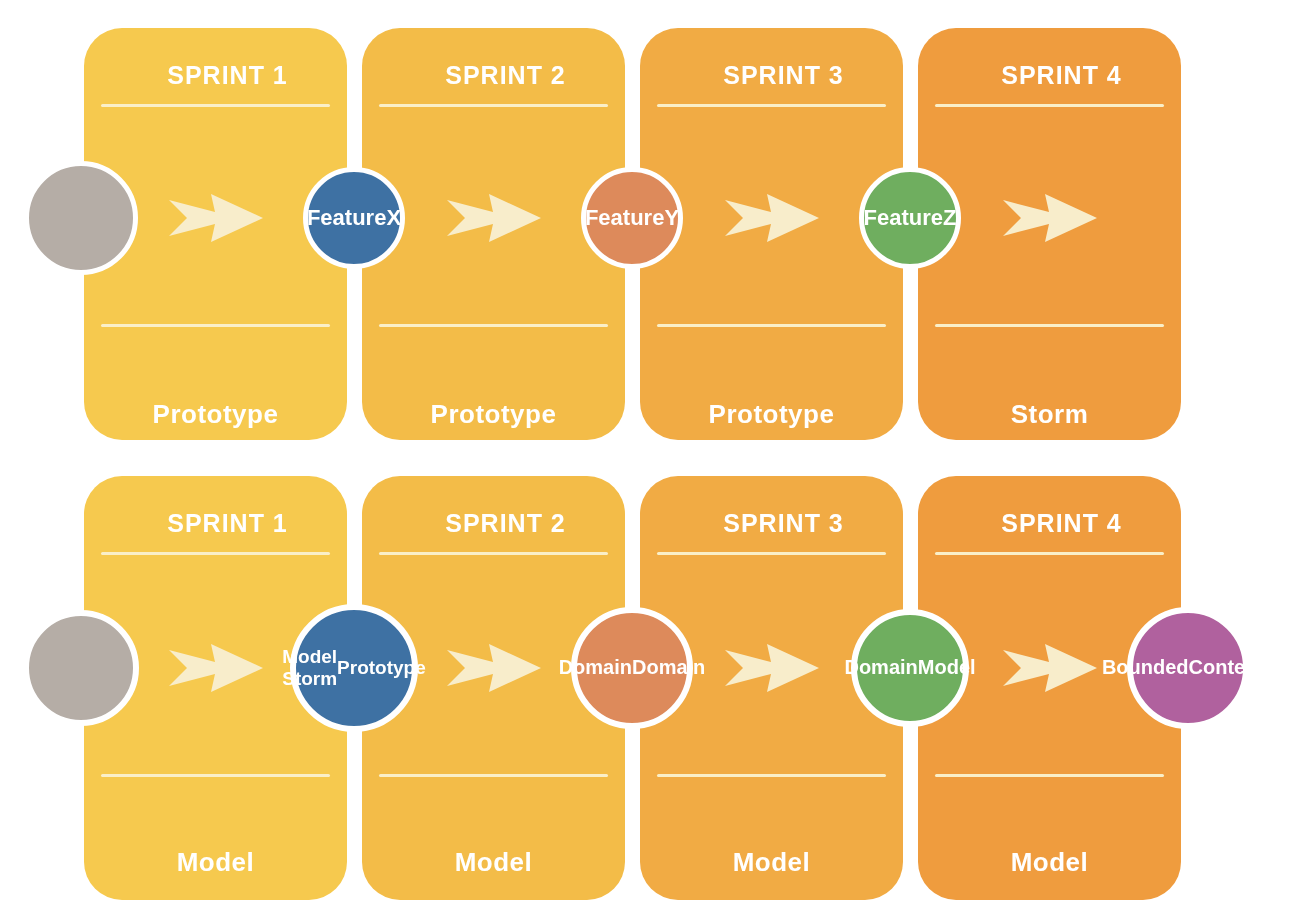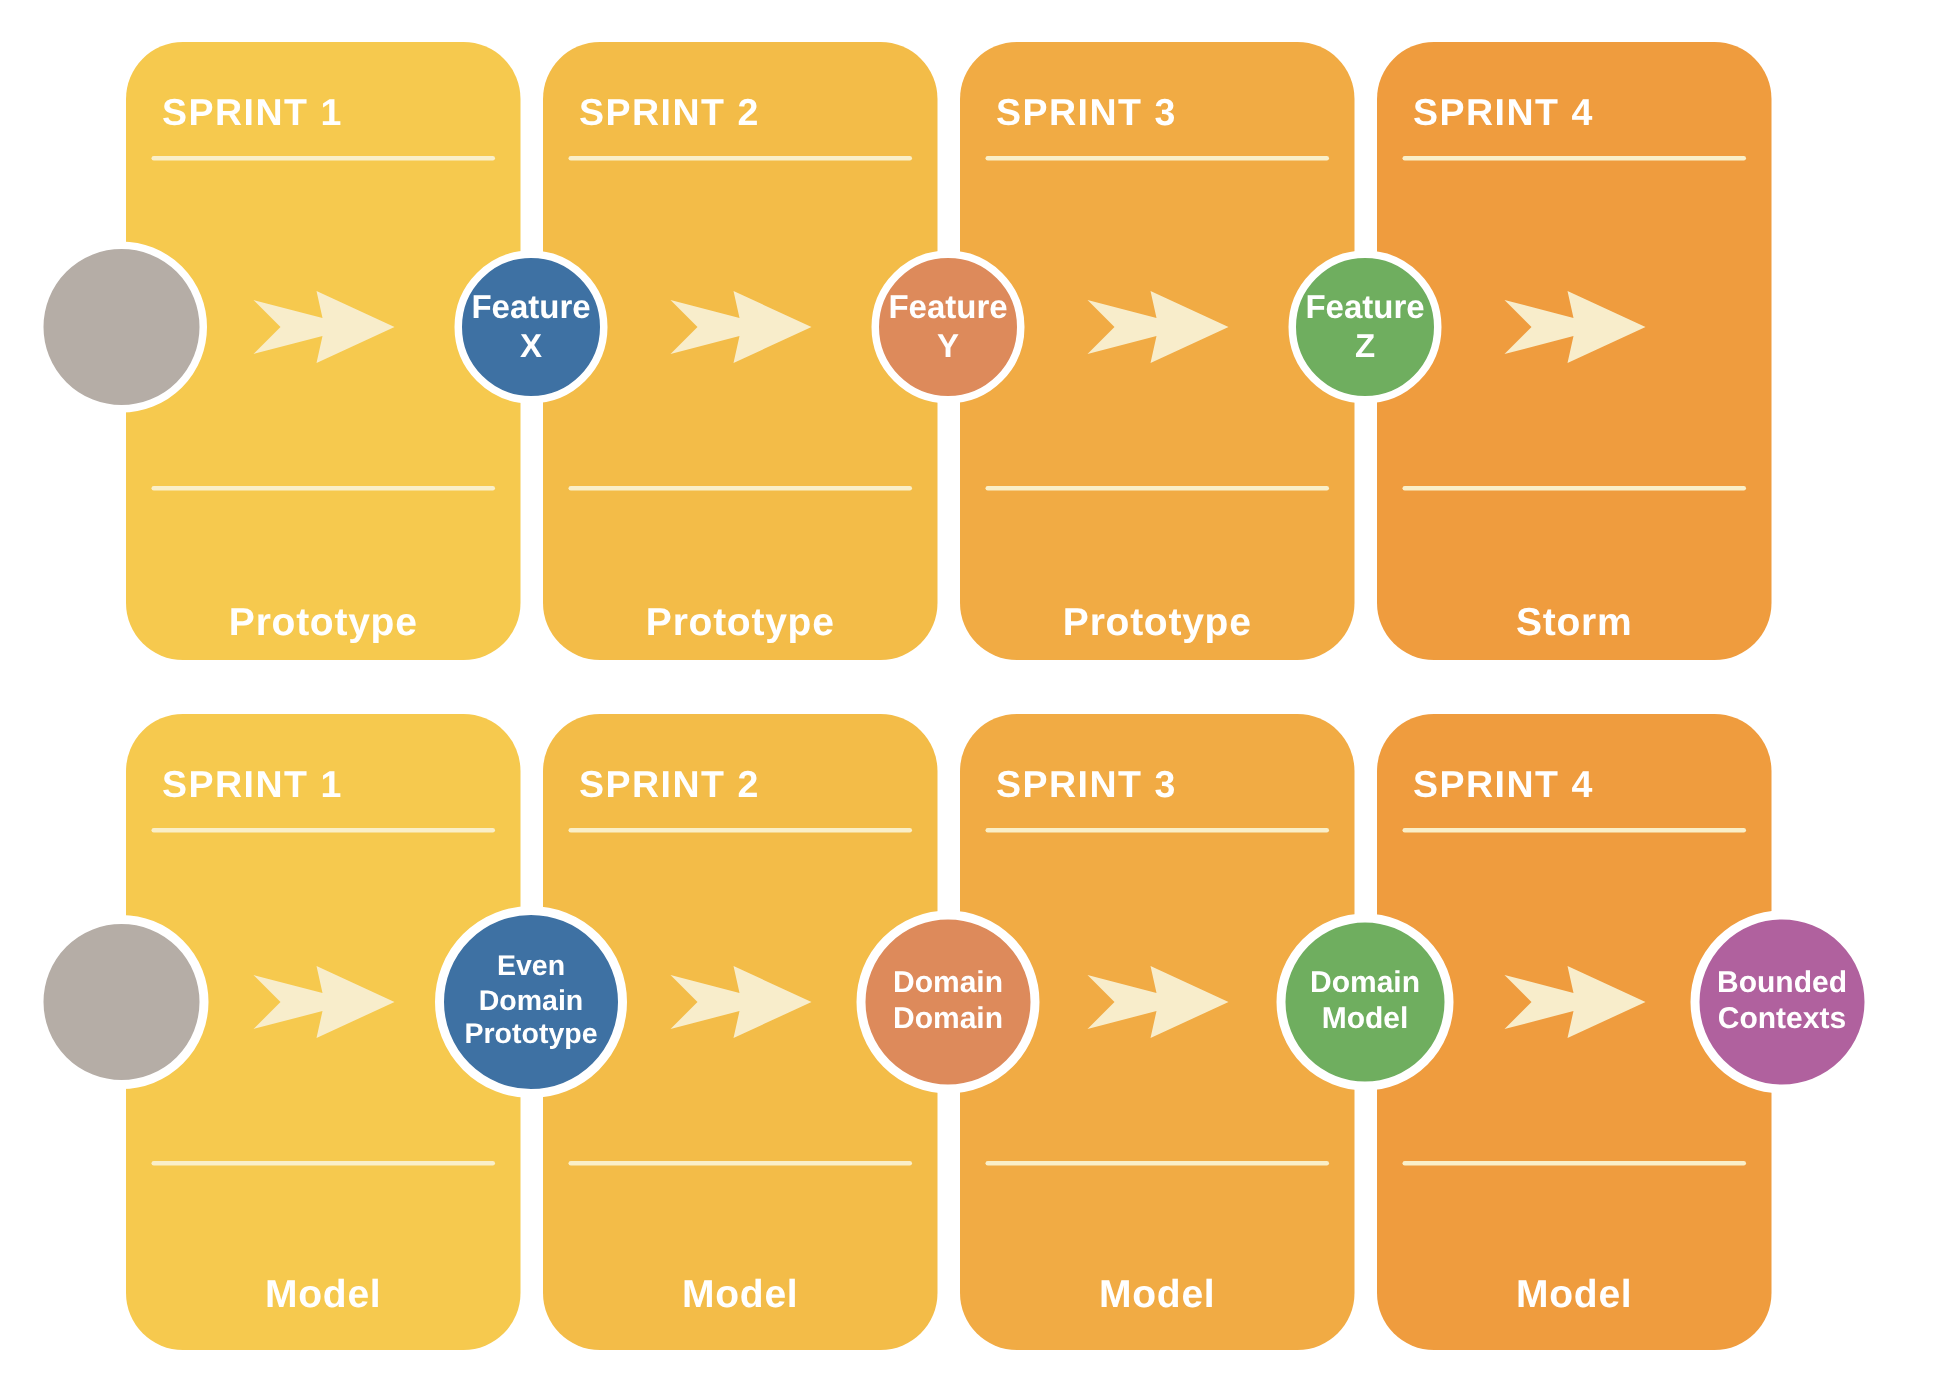--- a/index.html
+++ b/index.html
@@ -4,36 +4,36 @@
 <style>
   html,body { margin:0; padding:0; background:#ffffff; }
   .canvas {
     position:relative; width:1300px; height:916px; background:#ffffff;
     font-family:"Liberation Sans", sans-serif; overflow:hidden;
   }
   .card {
     position:absolute; width:263px; border-radius:38px;
   }
   .card-title {
-    position:absolute; top:33px; left:0; right:0; text-align:left;
+    position:absolute; top:33px; left:0; right:0; text-align:center;
     color:#ffffff; font-size:25px; font-weight:bold; letter-spacing:1px;padding-left:24px;
   }
   .rule {
     position:absolute; left:17px; right:17px; height:2.5px; border-radius:2px;
   }
   .rule-top { top:76px; }
   .rule-bottom { top:296px; }
   .card-footer {
     position:absolute; top:343px; left:0; right:0; text-align:center;
     color:#ffffff; font-size:26px; font-weight:bold; letter-spacing:0.5px;margin-top:28px;
   }
   .node {
     position:absolute; border-radius:50%; box-sizing:border-box;
     border:6px solid #ffffff;
-    display:flex; flex-direction:column; align-items:center; justify-content:center;
+    display:flex; flex-direction:row; align-items:center; justify-content:center;
     color:#ffffff; font-weight:bold; text-align:center; line-height:1.18;
   }
   .node span { display:block; }
   .arrow { position:absolute; width:100px; height:56px; }
 </style>
 </head>
 <body>
 
 <div class="canvas">
 
@@ -122,21 +122,21 @@
     </svg>
   <svg class="arrow" style="left:721px; top:640px;" viewBox="0 0 100 56">
       <polygon points="4,10 50,22 46,4 98,28 46,52 50,34 4,46 22,28" style="fill: rgb(248, 237, 203);"></polygon>
     </svg>
   <svg class="arrow" style="left:999px; top:640px;" viewBox="0 0 100 56">
       <polygon points="4,10 50,22 46,4 98,28 46,52 50,34 4,46 22,28" style="fill: rgb(248, 237, 203);"></polygon>
     </svg>
 
   <div class="node" style="left: 23px; top: 610px; width: 116px; height: 116px; border-width: 6px; background: rgb(181, 173, 166);"></div>
   <div class="node" style="left: 290px; top: 604px; width: 128px; height: 128px; border-width: 6px; font-size: 19px; background: rgb(62, 113, 163);">
-    <span>Even Domain</span>
+    <span>Model Storm</span>
     <span>Prototype</span>
   </div>
   <div class="node" style="left: 571px; top: 607px; width: 122px; height: 122px; border-width: 6px; font-size: 20px; background: rgb(221, 138, 91);">
     <span>Domain</span>
     <span>Domain</span>
   </div>
   <div class="node" style="left: 851px; top: 609px; width: 118px; height: 118px; border-width: 6px; font-size: 20px; background: rgb(111, 174, 95);">
     <span>Domain</span>
     <span>Model</span>
   </div>

